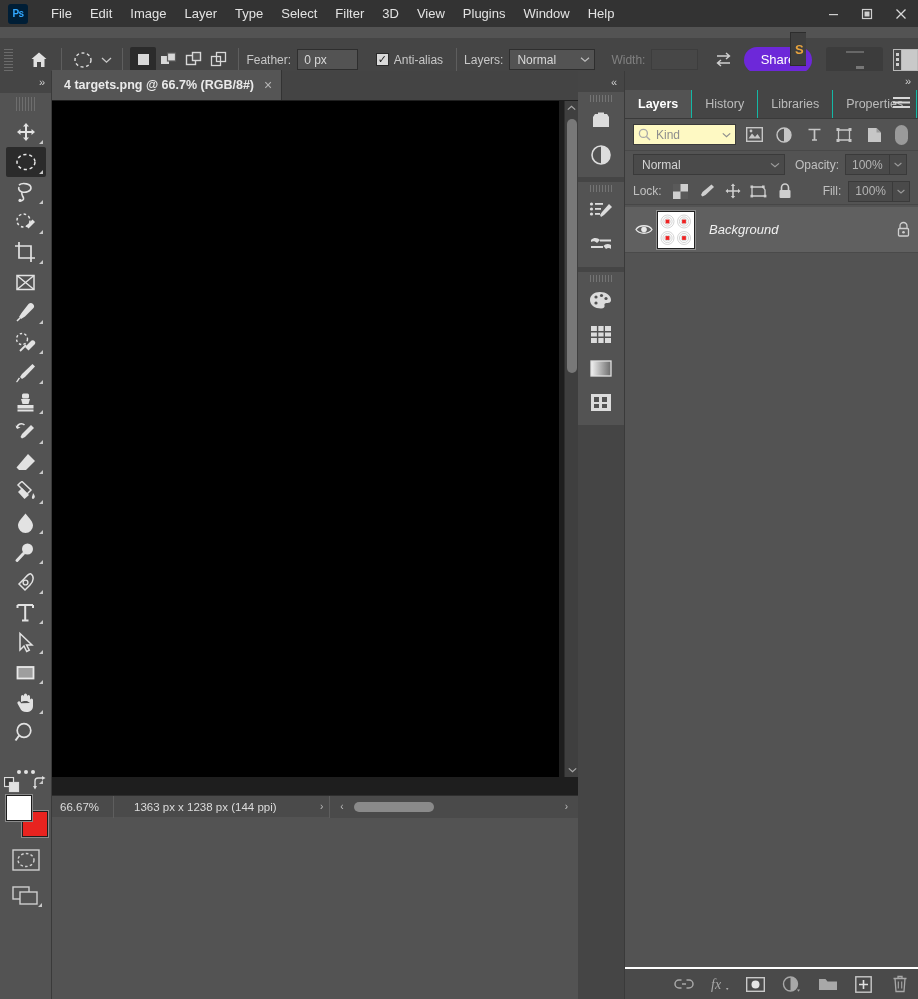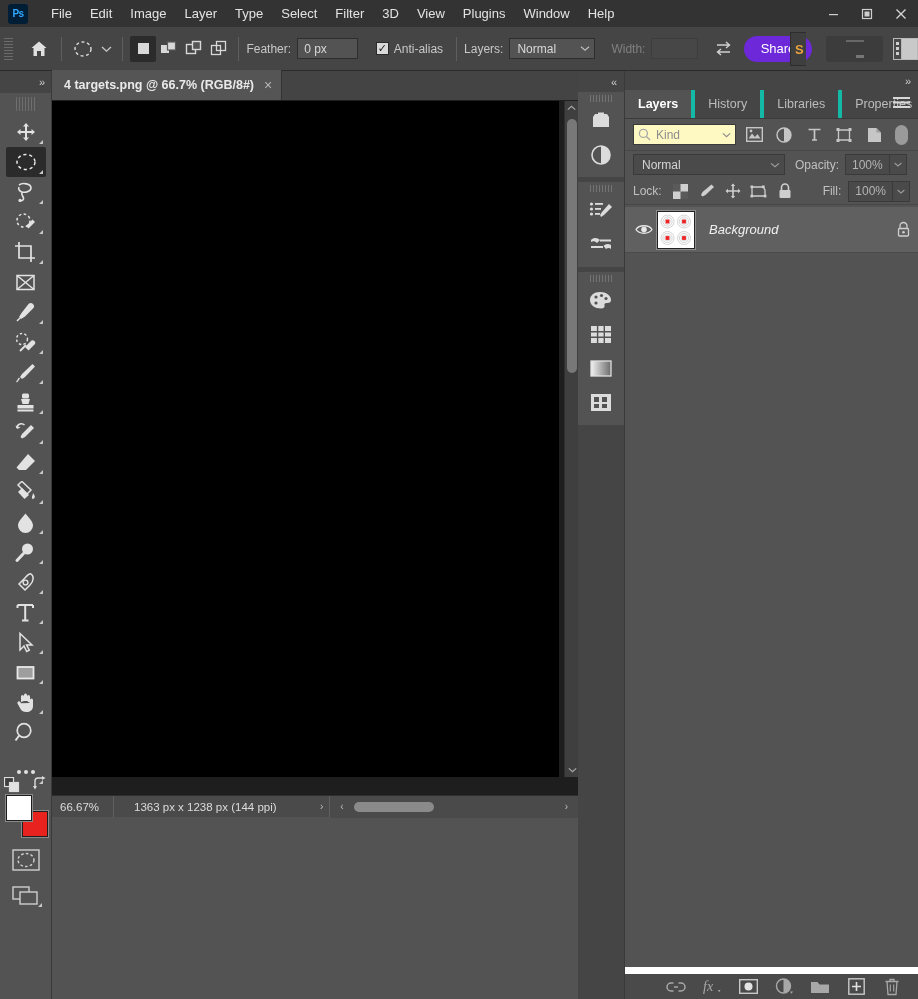--- a/index.html
+++ b/index.html
@@ -32,21 +32,21 @@
     white-space: nowrap;
   }
   .wincontrols { position: absolute; right: 0; top: 0; display: flex; height: 27px; }
   .winbtn {
     width: 34px; height: 27px; display: flex; align-items: center; justify-content: center;
     color: #cccccc;
   }
 
   
   .optionsbar {
-    position: absolute; top: 27px; left: 0; width: 918px; height: 44px;
+    position: absolute; top: 38px; left: 0; width: 918px; height: 44px;
     background: #454545;
     border-bottom: 1px solid #2b2b2b;
     display: flex; align-items: center;
   }
   .grip {
     width: 9px; height: 22px; margin: 0 4px 0 4px;
     background-image: repeating-linear-gradient(to bottom, #6b6b6b 0px, #6b6b6b 1px, transparent 1px, transparent 3px);
   }
   .obtn {
     width: 30px; height: 30px; display: flex; align-items: center; justify-content: center;
@@ -243,21 +243,21 @@
     background: #535353;
   }
   .rp-head { height: 19px; background: #454545; display: flex; align-items: center;
     justify-content: flex-end; padding-right: 7px; color: #cfcfcf; font-size: 11px;}
   .paneltabs {
     height: 29px; background: #454545; display: flex; align-items: stretch;
     position: relative; border-bottom: 1px solid #3a3a3a;
   }
   .ptab {
     display: flex; align-items: center; padding: 0 13px; font-size: 12.5px;
-    color: #bcbcbc; border-right: 4px solid #14b8a6;
+    color: #bcbcbc; border-right: 1px solid #14b8a6;
   }
   .ptab.active { background: #535353; color: #ffffff; font-weight: bold; }
   .ptab-menu { position: absolute; right: 8px; top: 7px; }
   .filterrow {
     height: 32px; display: flex; align-items: center; padding: 0 8px; gap: 6px;
     border-bottom: 1px solid #484848;
   }
   .kindbox {
     width: 103px; height: 21px; background: #fef9c3; border: 1px solid #3a3a3a;
     display: flex; align-items: center; padding: 0 4px; gap: 5px; color: #8e8e8e;
@@ -297,22 +297,22 @@
   }
   .eyebtn { width: 26px; display: flex; align-items: center; justify-content: center; }
   .thumb {
     width: 38px; height: 38px; background: #ffffff; border: 1px solid #222;
     box-shadow: 0 0 0 1px #8d8d8d; margin-right: 14px; position: relative; overflow: hidden;
   }
   .layername { flex: 1; font-size: 13px; font-style: italic; color: #f0f0f0; }
   .locki { width: 30px; display: flex; align-items: center; justify-content: center; }
   .lp-footer {
     position: absolute; bottom: 0; left: 0; width: 293px; height: 32px;
-    background: #4a4a4a; border-top: 7px solid #ffffff;
-    display: flex; align-items: center; gap: 14px;
+    background: #4a4a4a; border-top: 2px solid #ffffff;
+    display: flex; align-items: center; justify-content: center; gap: 14px;
     padding-left: 40px;
   }
   .fbtn2 { width: 22px; height: 22px; display: flex; align-items: center; justify-content: center; }
   svg { display: block; }
 </style>
 </head>
 <body>
 
 <div id="app">
 

